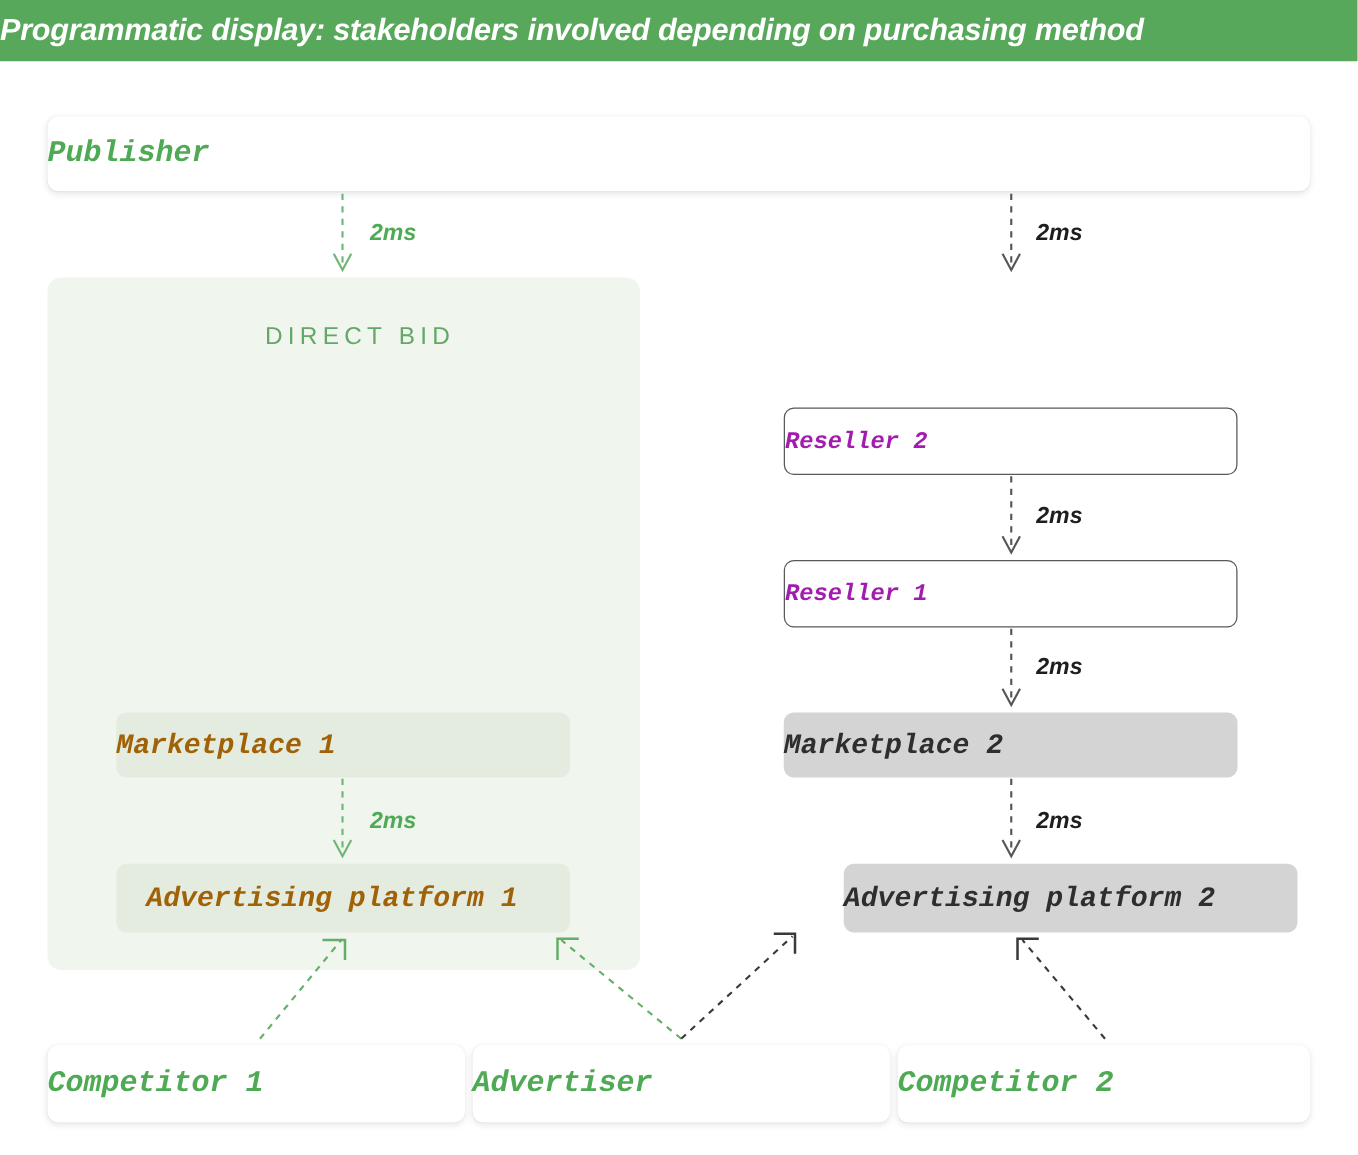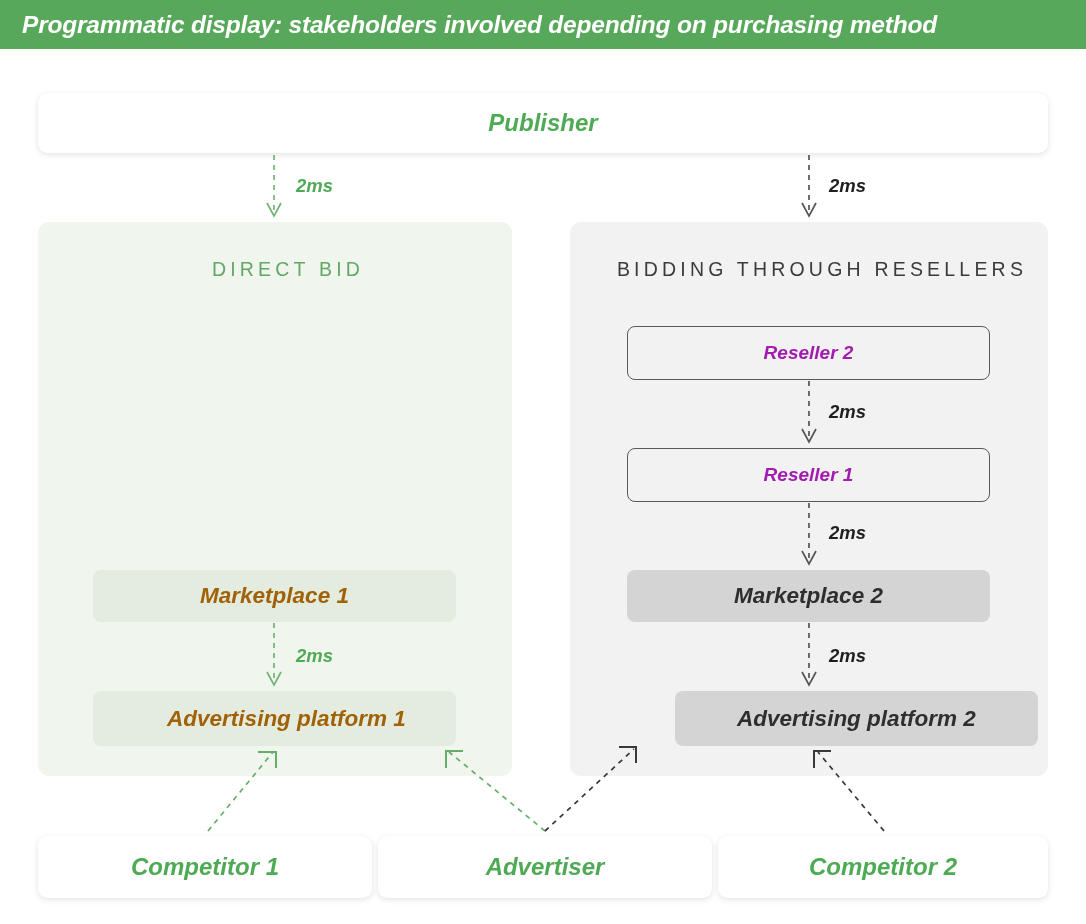--- a/index.html
+++ b/index.html
@@ -15,21 +15,20 @@
 
   
   .header-bar {
     position: absolute;
     left: 0; top: 0;
     width: 1086px;
     height: 49px;
     background: #57a85a;
     display: flex;
     align-items: center;
-    padding-left: 22px;
   }
   .header-title {
     color: #ffffff;
     font-size: 24.5px;
     font-weight: bold;
     font-style: italic;
     letter-spacing: -0.2px;
     white-space: nowrap;
   }
 
@@ -39,25 +38,25 @@
     left: 0; top: 49px;
     width: 1086px;
     height: 875px;
   }
 
   
   .node {
     position: absolute;
     display: flex;
     align-items: center;
-    justify-content: center;
     text-align: center;
     font-style: italic;
     font-weight: bold;
     white-space: nowrap;
+    font-family: Liberation Mono, monospace;
   }
 
   
   .card-white {
     background: #ffffff;
     border-radius: 9px;
     box-shadow: 0 2px 6px rgba(0,0,0,0.10), 0 0 1px rgba(0,0,0,0.06);
     color: #4faa55;
     font-size: 24px;
   }
@@ -149,23 +148,20 @@
   <div class="node node-greenfill" style="left:93px; top:521px; width:363px; height:52px;">
     <span>Marketplace 1</span>
   </div>
 
   <div class="ms-label ms-green" style="left:296px; top:596px;">2ms</div>
 
   <div class="node node-greenfill" style="left:93px; top:642px; width:363px; height:55px;padding-left:24px;">
     <span>Advertising platform 1</span>
   </div>
 
-  <div class="panel panel-right" style="left:570px; top:173px; width:478px; height:554px;">
-    <div class="panel-title dark">BIDDING THROUGH RESELLERS</div>
-  </div>
 
   <div class="node node-outline" style="left:627px; top:277px; width:363px; height:54px;">
     <span>Reseller 2</span>
   </div>
 
   <div class="ms-label ms-dark" style="left:829px; top:352px;">2ms</div>
 
   <div class="node node-outline" style="left:627px; top:399px; width:363px; height:54px;">
     <span>Reseller 1</span>
   </div>

